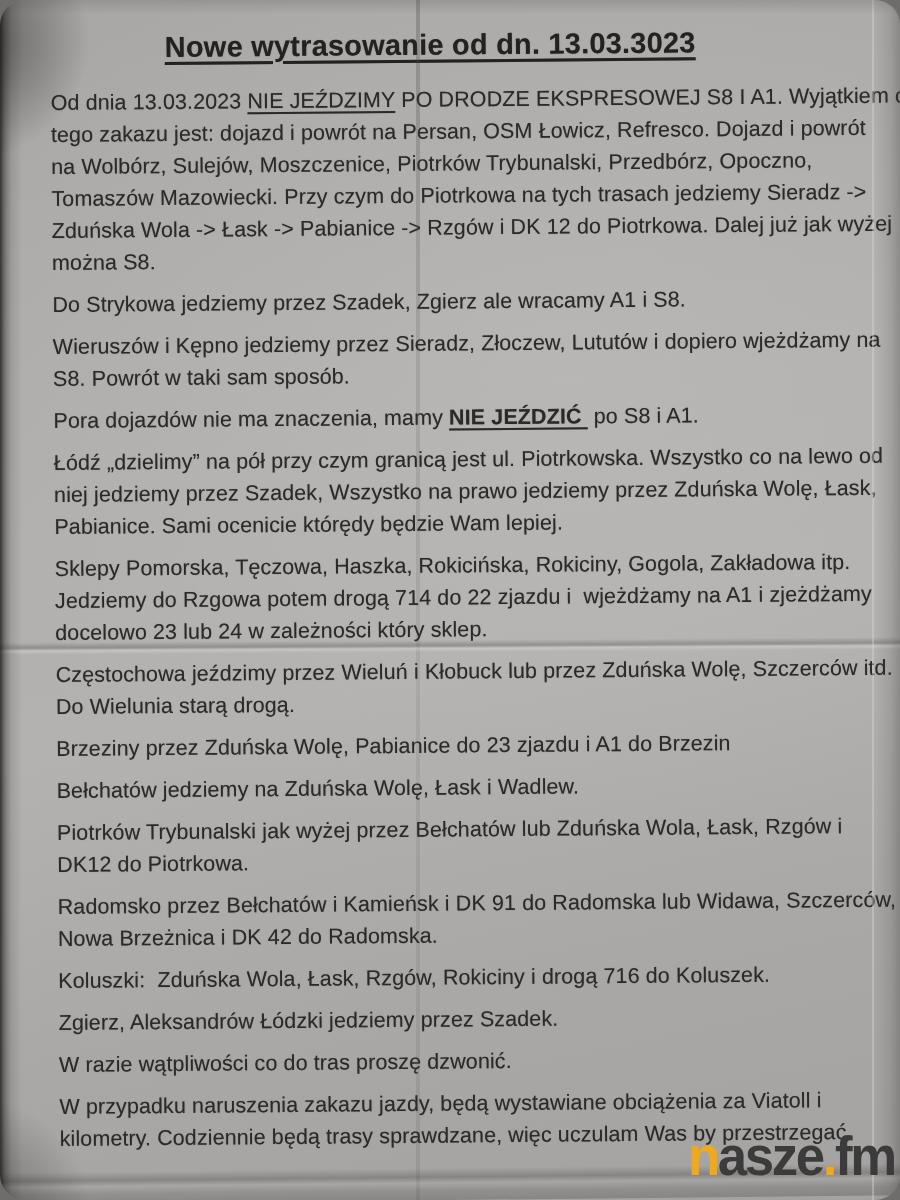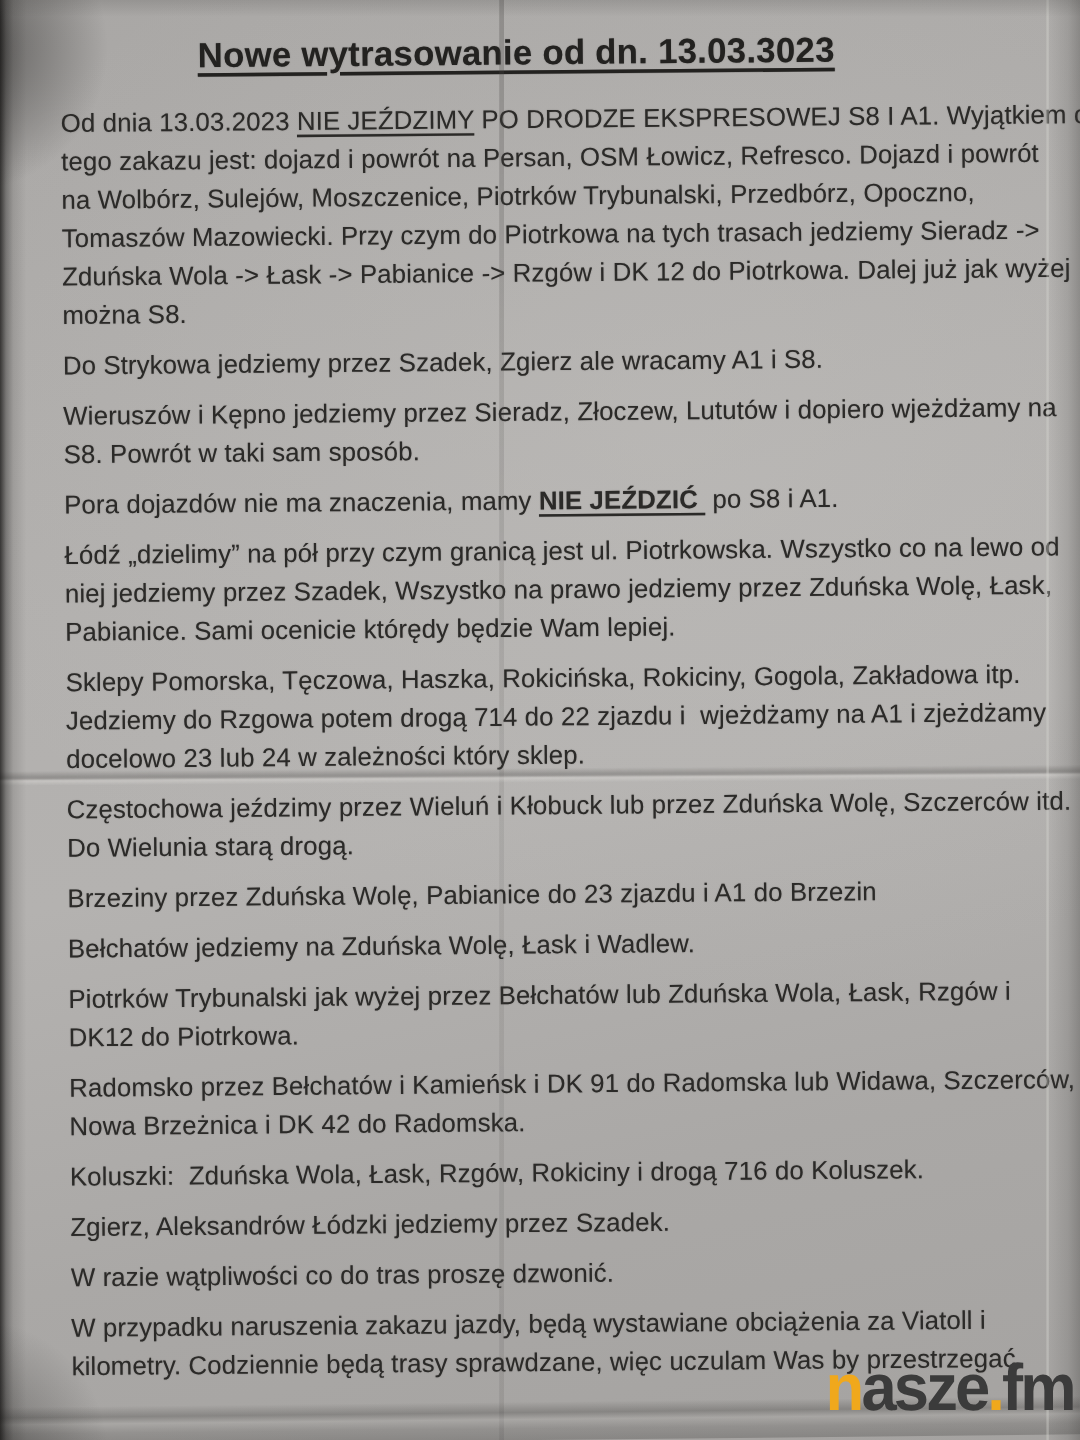--- a/index.html
+++ b/index.html
@@ -9,20 +9,21 @@
   }
   .photo {
     position: relative;
     width: 900px;
     height: 1200px;
     overflow: hidden;
     background:
       radial-gradient(ellipse 900px 700px at 62% 30%, rgba(198,196,193,0.35), rgba(0,0,0,0) 70%),
       linear-gradient(168deg, #a9a7a5 0%, #b2b0ae 38%, #b4b2b0 55%, #aaa8a6 78%, #a5a3a1 100%);
     font-family: "Liberation Sans", "DejaVu Sans", sans-serif;
+    border-radius: 25px;
   }
 
   
   .edge-left {
     position: absolute; left: 0; top: 0; width: 22px; height: 100%;
     background: linear-gradient(90deg,
       rgba(24,23,22,0.80) 0px,
       rgba(40,39,38,0.42) 5px,
       rgba(70,68,66,0.18) 11px,
       rgba(0,0,0,0) 22px);

